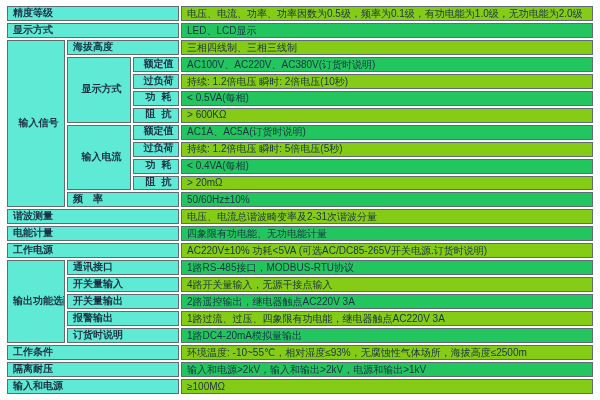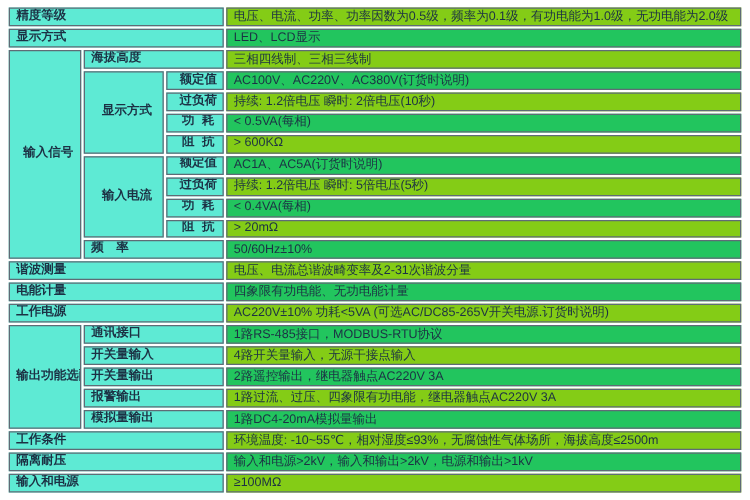--- a/index.html
+++ b/index.html
@@ -123,21 +123,21 @@
   </tr>
   <tr>
     <td class="lab lab2" colspan="2">开关量输出</td>
     <td class="val">2路遥控输出，继电器触点AC220V 3A</td>
   </tr>
   <tr>
     <td class="lab lab2" colspan="2">报警输出</td>
     <td class="val alt">1路过流、过压、四象限有功电能，继电器触点AC220V 3A</td>
   </tr>
   <tr>
-    <td class="lab lab2" colspan="2">模拟量输出</td>
+    <td class="lab lab2" colspan="2">订货时说明</td>
     <td class="val">1路DC4-20mA模拟量输出</td>
   </tr>
 
   <tr>
     <td class="lab lab3" colspan="3">工作条件</td>
     <td class="val alt">环境温度: -10~55℃，相对湿度≤93%，无腐蚀性气体场所，海拔高度≤2500m</td>
   </tr>
   <tr>
     <td class="lab lab3" colspan="3">隔离耐压</td>
     <td class="val">输入和电源&gt;2kV，输入和输出&gt;2kV，电源和输出&gt;1kV</td>

